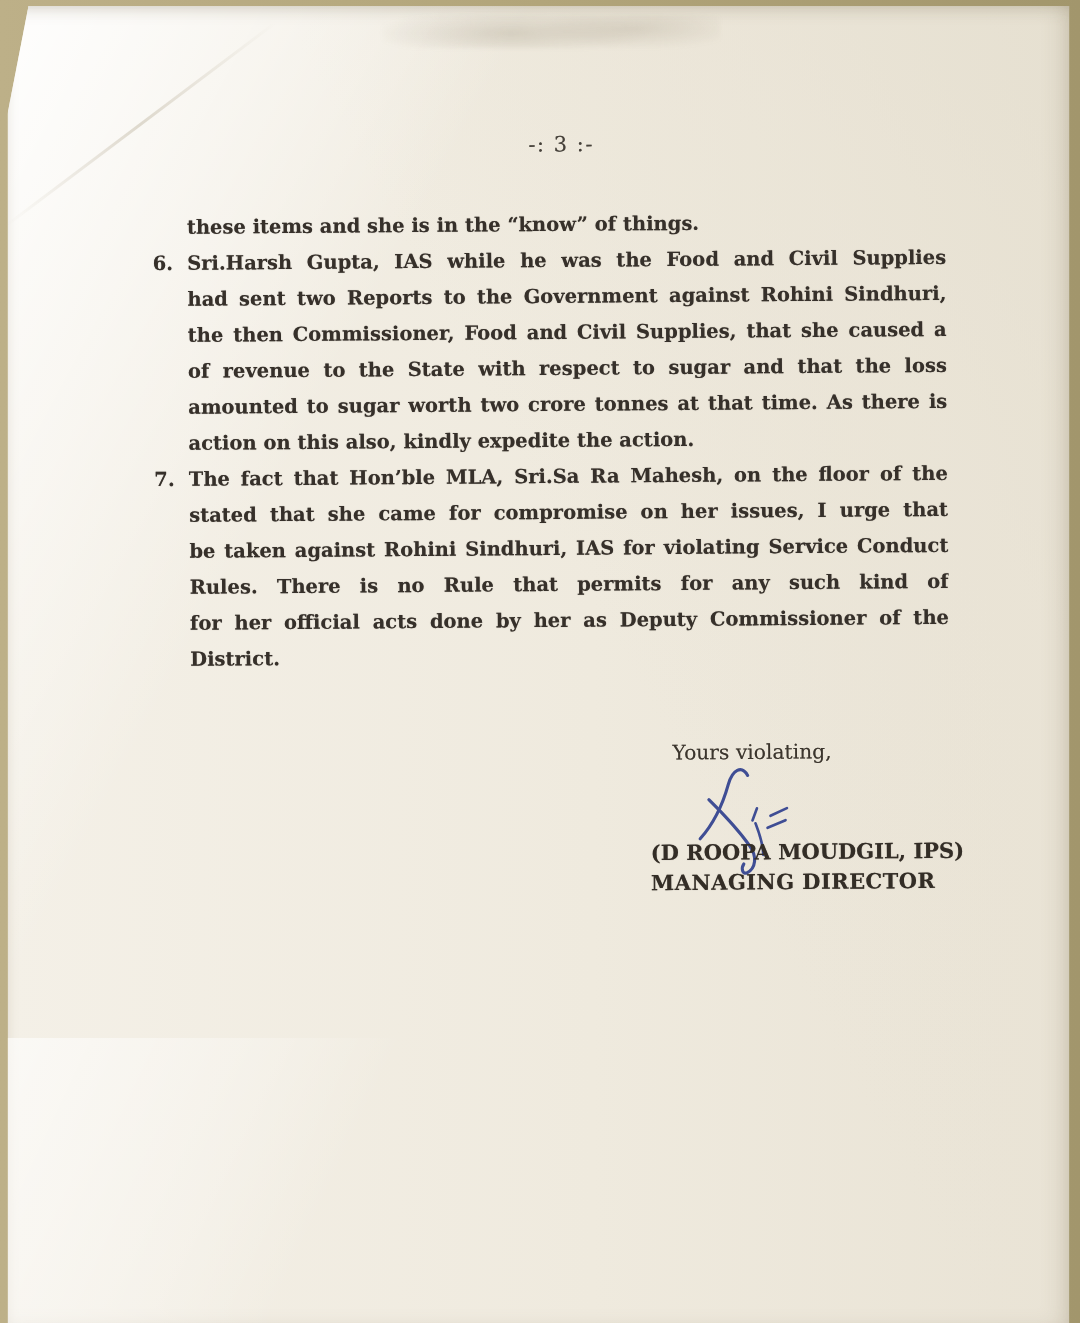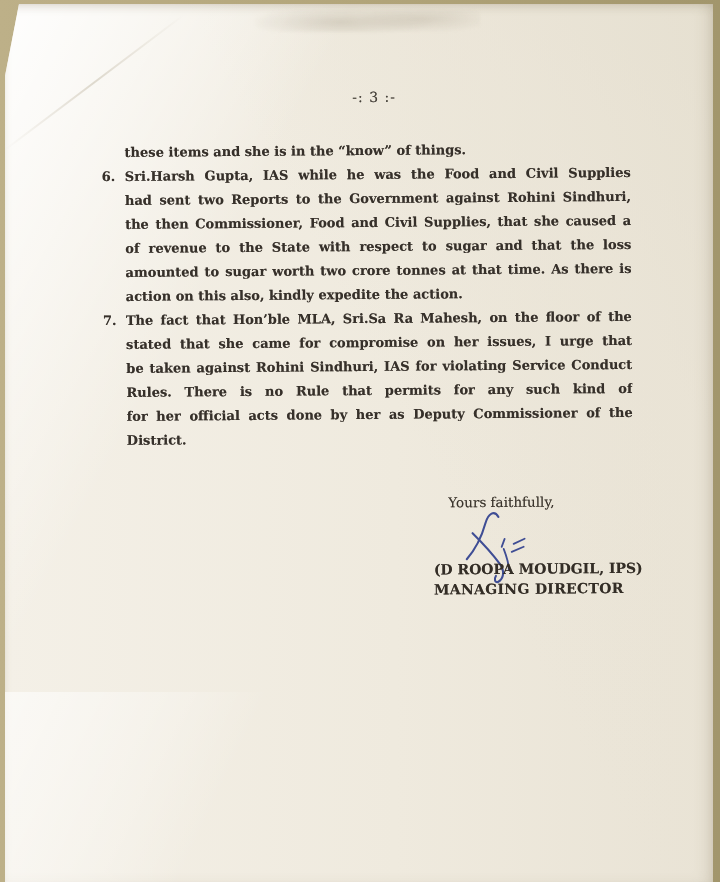--- a/index.html
+++ b/index.html
@@ -94,21 +94,21 @@
             <div class="line just">The fact that Hon’ble MLA, Sri.Sa Ra Mahesh, on the floor of the House</div>
             <div class="line just">stated that she came for compromise on her issues, I urge that action</div>
             <div class="line just">be taken against Rohini Sindhuri, IAS for violating Service Conduct</div>
             <div class="line just">Rules.  There is no Rule that permits for any such kind of compromise</div>
             <div class="line just">for her official acts done by her as Deputy Commissioner of the</div>
             <div class="line">District.</div>
           </div>
         </div>
     </div>
 
-    <div class="valediction">Yours faithfully,</div>
+    <div class="valediction">Yours violating,</div>
 
     <svg class="sig-svg" viewBox="0 0 86 86" fill="none" stroke="#31418f" stroke-width="2.1" stroke-linecap="round" opacity="0.92">
       <path d="M 45,10 C 41,3 35,6 32,16 C 28,30 22,42 13,52"></path>
       <path d="M 19,26 C 28,35 39,47 46,57 C 51,64 50,72 44,75 C 41,76 40,72 42,69"></path>
       <path d="M 50,42 C 53,50 55,58 55,63" stroke-width="1.8"></path>
       <path d="M 51,32 L 48,40" stroke-width="1.8"></path>
       <path d="M 60,37 L 71,32" stroke-width="1.8"></path>
       <path d="M 58,45 L 70,40" stroke-width="1.8"></path>
     </svg>
 

